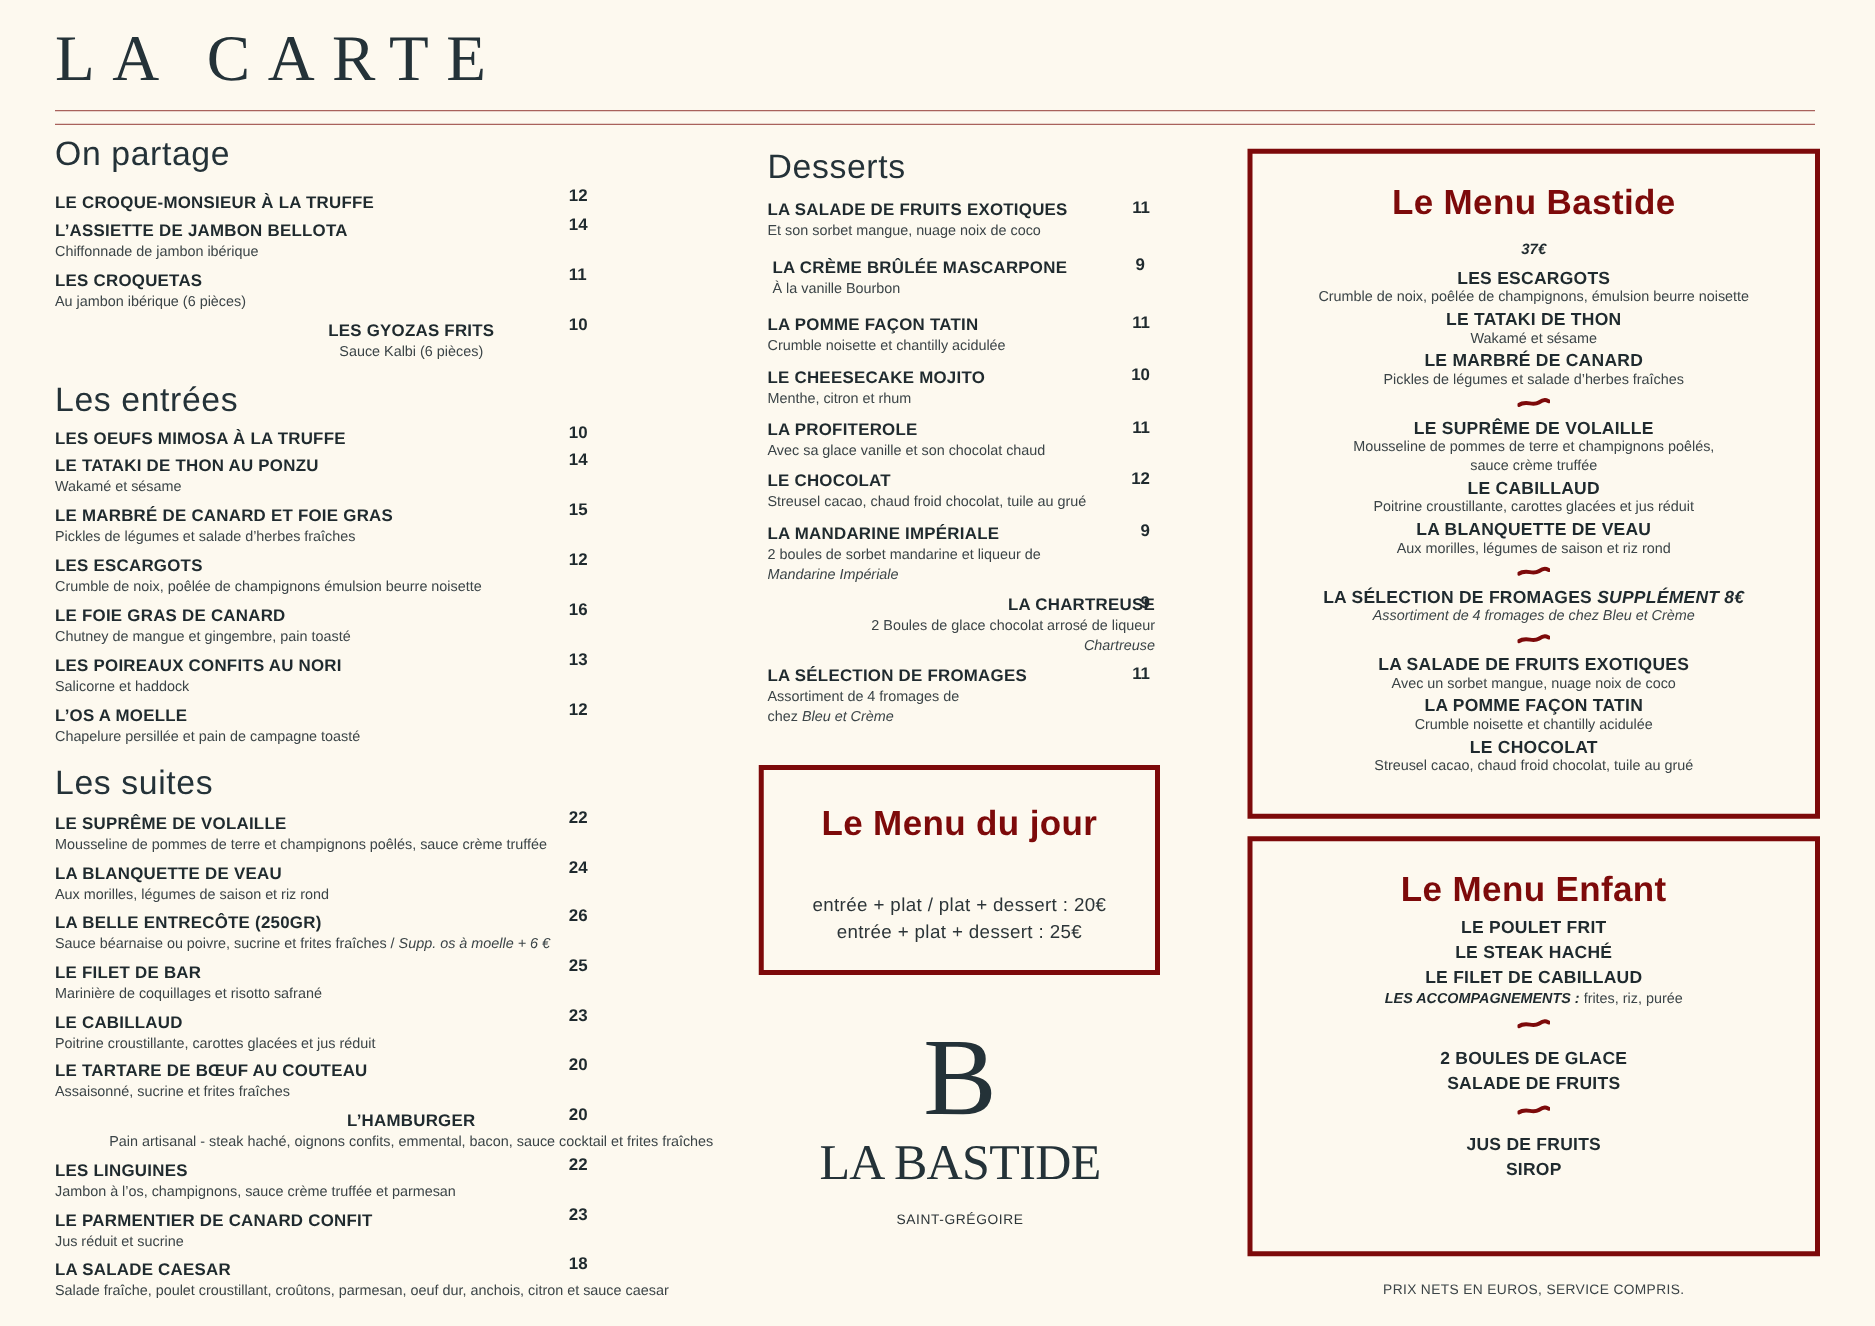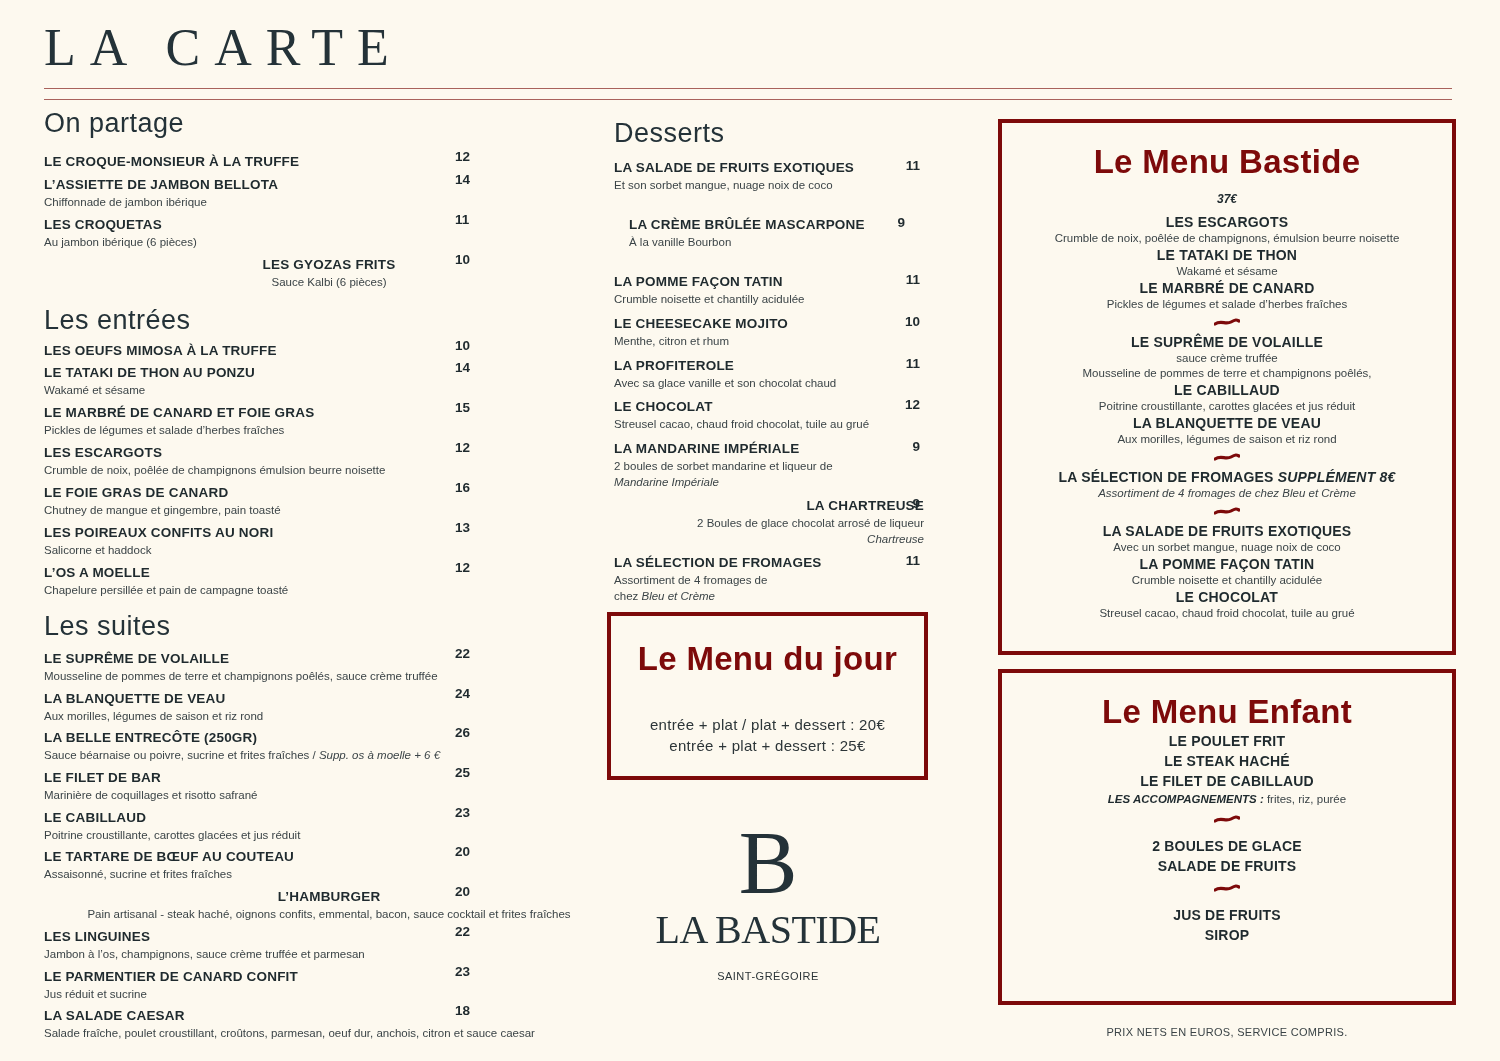--- a/index.html
+++ b/index.html
@@ -54,21 +54,21 @@
     .col-mid .item { margin-bottom: 8px; }
     .col-mid .item .price { right: 4px; top: 0; }
     .col-mid .item .desc { white-space: normal; }
 
     
     .box {
       position: absolute; border: 4px solid #7d0a0a; background: #fdf9ef;
       text-align: center;
     }
     .box-title {
-      font-size: 33px; font-weight: bold; color: #7d0a0a; line-height: 38px;
+      font-size: 28px; font-weight: bold; color: #7d0a0a; line-height: 38px;
       letter-spacing: 0.3px;
     }
     .box-price {
       font-size: 12px; font-weight: bold; font-style: italic; color: #1f2a2e;
       line-height: 16px;
     }
     .c-name {
       font-size: 14px; font-weight: bold; color: #1f2a2e; line-height: 18px;
       letter-spacing: 0.2px;
     }
@@ -248,21 +248,21 @@
   </div>
 
   <div class="col-mid">
     <h2 class="section-title">Desserts</h2>
     <div style="margin-top:10px;">
       <div class="item" style="height:42px;margin:0;">
         <div class="name">LA SALADE DE FRUITS EXOTIQUES</div>
         <div class="desc">Et son sorbet mangue, nuage noix de coco</div>
         <span class="price">11</span>
       </div>
-      <div class="item" style="height:42px;margin:15px;">
+      <div class="item" style="height:42px;margin:4px;">
         <div class="name">LA CRÈME BRÛLÉE MASCARPONE</div>
         <div class="desc">À la vanille Bourbon</div>
         <span class="price">9</span>
       </div>
       <div class="item" style="height:42px;margin:0;">
         <div class="name">LA POMME FAÇON TATIN</div>
         <div class="desc">Crumble noisette et chantilly acidulée</div>
         <span class="price">11</span>
       </div>
       <div class="item" style="height:42px;margin:0;">
@@ -326,22 +326,22 @@
       <div class="c-name">LE MARBRÉ DE CANARD</div>
       <div class="c-desc">Pickles de légumes et salade d’herbes fraîches</div>
     </div>
 
     <svg class="wave" viewBox="0 0 26 9">
         <path d="M1 6 C7 2, 12 7, 17 4 S23 2, 25 3" stroke="#7d0a0a" stroke-width="3.2" fill="none" stroke-linecap="round"></path>
       </svg>
 
     <div>
       <div class="c-name">LE SUPRÊME DE VOLAILLE</div>
+      <div class="c-desc">Mousseline de pommes de terre et champignons poêlés,</div>
       <div class="c-desc">sauce crème truffée</div>
-      <div class="c-desc">Mousseline de pommes de terre et champignons poêlés,</div>
       <div class="c-name">LE CABILLAUD</div>
       <div class="c-desc">Poitrine croustillante, carottes glacées et jus réduit</div>
       <div class="c-name">LA BLANQUETTE DE VEAU</div>
       <div class="c-desc">Aux morilles, légumes de saison et riz rond</div>
     </div>
 
     <svg class="wave" viewBox="0 0 26 9">
         <path d="M1 6 C7 2, 12 7, 17 4 S23 2, 25 3" stroke="#7d0a0a" stroke-width="3.2" fill="none" stroke-linecap="round"></path>
       </svg>
 

